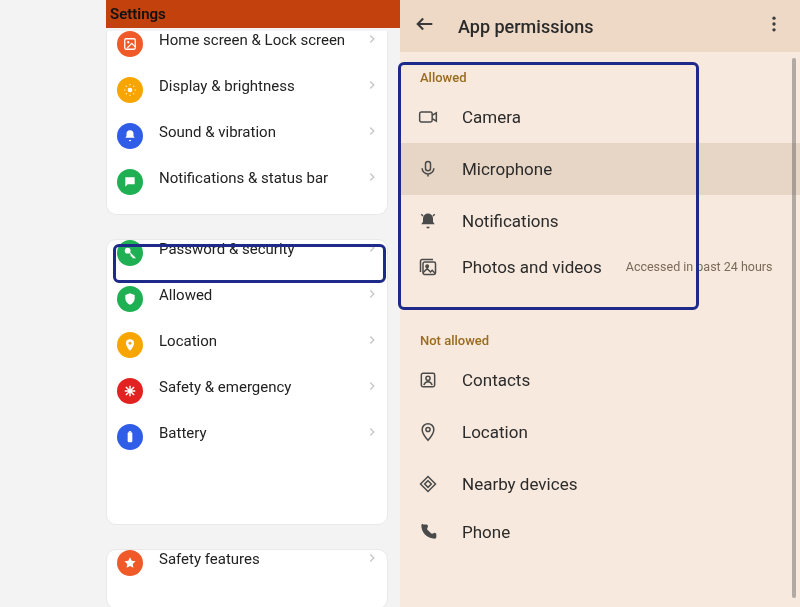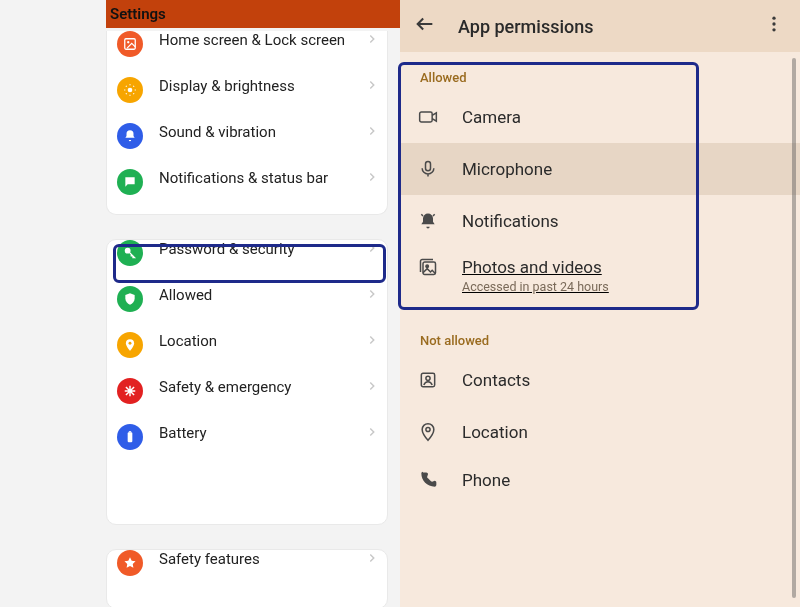--- a/index.html
+++ b/index.html
@@ -32,21 +32,21 @@
   .ricon { color: #3a3a3a; cursor: pointer; }
 
   .section-label { font-size: 13px; color: #9a6b1f; font-weight: 500; padding: 18px 0 6px 20px; }
 
   .perm-row { display: flex; align-items: center; height: 52px; padding-left: 18px; cursor: pointer; }
   .perm-row .picon { width: 20px; height: 20px; flex: 0 0 20px; color: #4a4a4a; display: flex; align-items: center; justify-content: center; }
   .perm-row .plabel { margin-left: 24px; font-size: 17px; color: #2b2b2b; }
   .perm-row.sel { background: #e7d6c5; }
 
   .perm-row.twoline { height: 58px; align-items: flex-start; padding-top: 10px; }
-  .perm-row.twoline .textcol { display: flex; flex-direction: column; text-decoration: underline; }
+  .perm-row.twoline .textcol { display: flex; flex-direction: row; }
   .perm-row.twoline .sub { font-size: 12.5px; color: #7a6a59; margin-left: 24px; margin-top: 2px; }
 
   .hl-right { left: 398px; top: 62px; width: 301px; height: 248px; }
 
   .rscroll { position: absolute; right: 4px; top: 58px; width: 4px; height: 540px; background: #5a5a5a; opacity: .45; border-radius: 2px; }
 </style>
 </head>
 <body>
 <div class="stage">
 
@@ -254,20 +254,29 @@
   </div>
   <div class="perm-row">
     <span class="picon">
           <svg width="20" height="20" viewBox="0 0 24 24" fill="none" stroke="currentColor" stroke-width="1.8">
             <path d="M12 2a7 7 0 00-7 7c0 5 7 13 7 13s7-8 7-13a7 7 0 00-7-7z"></path>
             <circle cx="12" cy="9" r="2.5"></circle>
           </svg>
         </span>
     <span class="plabel">Location</span>
   </div>
+  <div class="perm-row">
+    <span class="picon">
+          <svg width="20" height="20" viewBox="0 0 24 24" fill="none" stroke="currentColor" stroke-width="1.8">
+            <path d="M12 3l9 9-9 9-9-9 9-9z"></path>
+            <path d="M12 8l4 4-4 4-4-4 4-4z"></path>
+          </svg>
+        </span>
+    <span class="plabel">Nearby devices</span>
+  </div>
   <div class="perm-row" style="height:44px">
     <span class="picon">
           <svg width="20" height="20" viewBox="0 0 24 24" fill="currentColor">
             <path d="M6 2c-1 0-2 1-2 2 0 9 7 16 16 16 1 0 2-1 2-2v-3c0-1-1-2-2-2l-3 1c-1 0-1 0-2-1l-3-3c-1-1-1-1-1-2l1-3c0-1-1-2-2-2H6z"></path>
           </svg>
         </span>
     <span class="plabel">Phone</span>
   </div>
 
   <div class="rscroll"></div>

